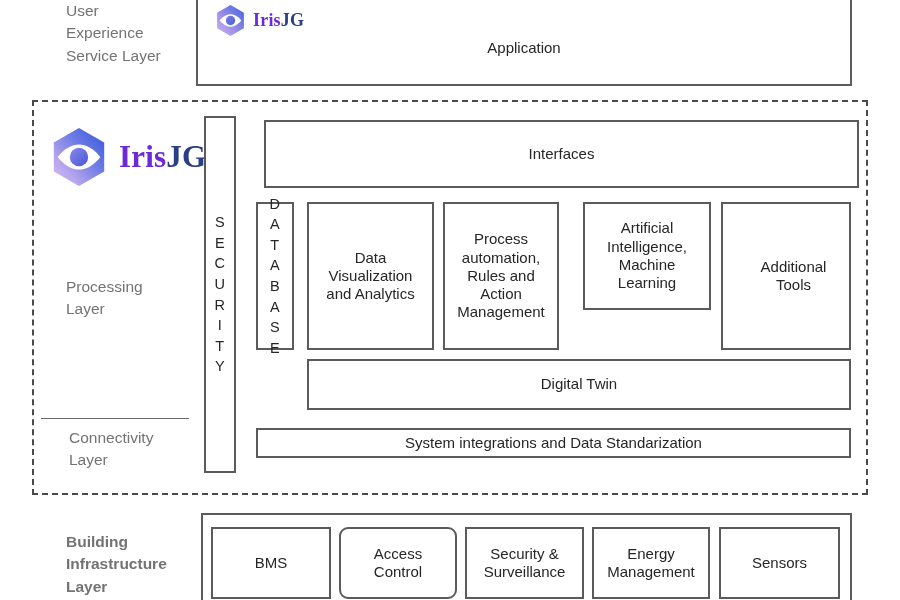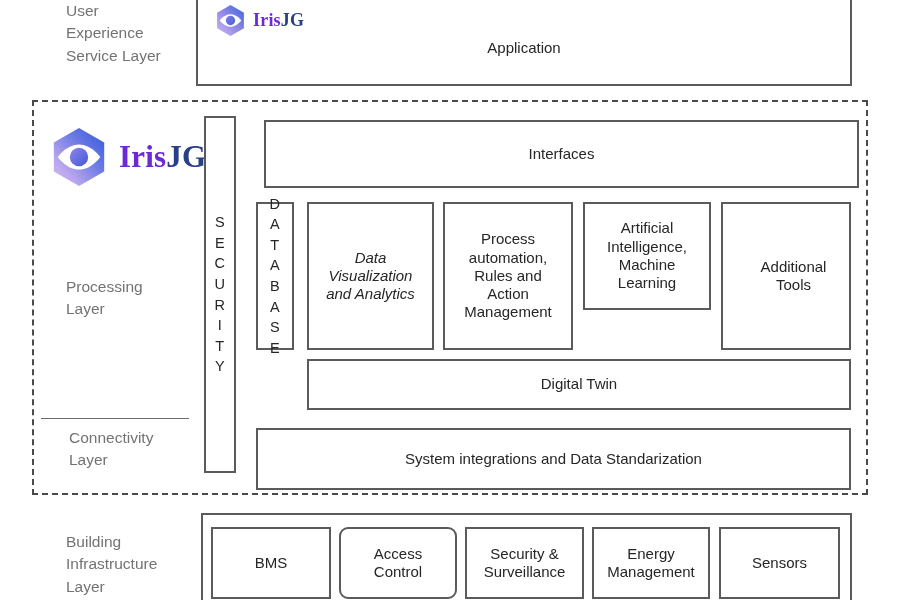--- a/index.html
+++ b/index.html
@@ -198,27 +198,27 @@
       <span>A</span>
       <span>T</span>
       <span>A</span>
       <span>B</span>
       <span>A</span>
       <span>S</span>
       <span>E</span>
     </span>
   </div>
 
-  <div class="box" style="left:307px; top:202px; width:127px; height:148px;font-style:italic;">
+  <div class="box" style="left:307px; top:202px; width:127px; height:148px;">
     <span class="box-label">Data
 Visualization
 and Analytics</span>
   </div>
 
-  <div class="box" style="left:443px; top:202px; width:130px; height:148px;text-align:center;">
+  <div class="box" style="left:443px; top:202px; width:116px; height:148px;text-align:center;">
     <span class="box-label">Process
 automation,
 Rules and
 Action
 Management</span>
   </div>
 
   <div class="box" style="left:583px; top:202px; width:128px; height:108px;">
     <span class="box-label">Artificial
 Intelligence,
@@ -228,25 +228,25 @@
 
   <div class="box" style="left:721px; top:202px; width:130px; height:148px;padding-left:15px;">
     <span class="box-label">Additional
 Tools</span>
   </div>
 
   <div class="box" style="left:307px; top:359px; width:544px; height:51px;">
     <span class="box-label">Digital Twin</span>
   </div>
 
-  <div class="box" style="left:256px; top:428px; width:595px; height:62px;">
+  <div class="box" style="left:256px; top:428px; width:595px; height:30px;">
     <span class="box-label">System integrations and Data Standarization</span>
   </div>
 
-  <div class="layer-label" style="left:66px; top:531px; width:150px;">Building
+  <div class="layer-label" style="left:66px; top:531px; width:150px;font-weight:bold;">Building
 Infrastructure
 Layer</div>
 
   <div class="box" style="left:201px; top:513px; width:651px; height:100px;"></div>
 
   <div class="box" style="left:211px; top:527px; width:120px; height:72px;">
     <span class="box-label">BMS</span>
   </div>
 
   <div class="box" style="left:339px; top:527px; width:118px; height:72px;border-radius:9px;">

